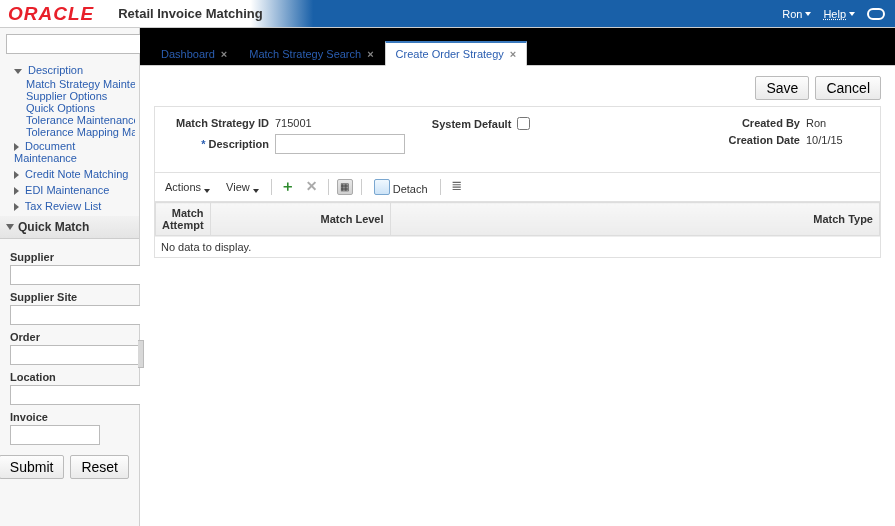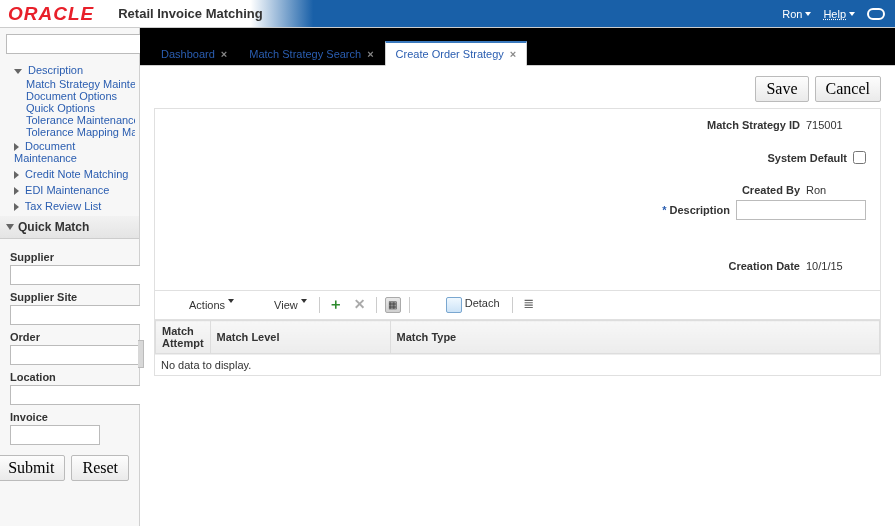--- a/index.html
+++ b/index.html
@@ -35,53 +35,53 @@
   .tree .expander.closed { border-top: 4px solid transparent; border-bottom: 4px solid transparent; border-left: 5px solid #666; }
   .tree .parent { color: #2a5db0; cursor: pointer; }
   .tree .child { padding-left: 22px; color: #2a5db0; cursor: pointer; white-space: nowrap; overflow: hidden; }
   
   .qm-body { padding: 6px 10px; }
   .qm-body label { display: block; font-weight: bold; margin-top: 6px; margin-bottom: 2px; }
   .combo { display: flex; }
   .combo input { flex: 1; border: 1px solid #bbb; height: 20px; padding: 0 4px; }
   .combo button { width: 20px; height: 20px; border: 1px solid #bbb; border-left: none; background: linear-gradient(#fdfdfd,#eaeaea); cursor: pointer; display:flex; align-items:center; justify-content:center; }
   .qm-buttons { display: flex; gap: 6px; justify-content: flex-end; margin-top: 10px; }
-  .btn { border: 1px solid #bbb; background: linear-gradient(#fdfdfd,#eaeaea); padding: 3px 10px; cursor: pointer; font-size: 16px; border-radius: 2px; font-family: Liberation Serif, serif; }
+  .btn { border: 1px solid #bbb; background: linear-gradient(#fdfdfd,#eaeaea); padding: 3px 10px; cursor: pointer; font-size: 14px; border-radius: 2px; }
   
   
   .tabs { display: flex; border-bottom: 1px solid #d0d0d0; padding: 12px 10px 0 10px; gap: 0; background: #000000; }
   .tab { padding: 5px 10px; color: #2a5db0; cursor: pointer; display: flex; align-items: center; gap: 6px; border: 1px solid transparent; border-bottom: none; position: relative; top: 1px; }
   .tab .close-x { color: #888; font-weight: bold; cursor: pointer; }
   .tab.active { background: #fff; border: 1px solid #d0d0d0; border-bottom: 1px solid #fff; border-top: 2px solid #3b79bd; }
   
   .content { flex: 1; padding: 10px 14px; overflow: auto; }
   .top-actions { display: flex; gap: 6px; justify-content: flex-end; margin-bottom: 6px; }
   
   .form-region { border: 1px solid #e0e0e0; padding: 10px 14px 14px 14px; }
-  .form-row { display: flex; gap: 20px; margin-bottom: 4px; align-items: flex-end; flex-direction: column; }
+  .form-row { display: flex; gap: 30px; margin-bottom: 4px; align-items: flex-start; }
   .fl { display: flex; align-items: center; gap: 6px; }
   .fl .lab { width: 100px; text-align: right; font-weight: bold; }
   .fl .lab .req { color: #2a5db0; }
   .fl input[type=text] { border: 1px solid #bbb; height: 20px; padding: 0 4px; width: 130px; }
   .fl .val { min-width: 60px; }
   
   .toolbar { border: 1px solid #e0e0e0; border-top: none; padding: 4px 6px; display: flex; align-items: center; gap: 8px; }
-  .toolbar .menu { padding: 2px 4px; cursor: pointer; display: flex; align-items: flex-start; gap: 3px; margin-left: 24px; }
+  .toolbar .menu { padding: 2px 4px; cursor: pointer; display: flex; align-items: flex-end; gap: 3px; }
   .toolbar .sep { width: 1px; height: 16px; background: #ccc; }
   .toolbar .ico { width: 16px; height: 16px; display: inline-block; cursor: pointer; }
   .ico-add { color: #2e8b2e; font-size: 15px; font-weight: bold; text-align:center; line-height:14px; }
   .ico-del { color: #aaa; font-size: 14px; font-weight: bold; text-align:center; line-height:14px; }
   .ico-edit { background: linear-gradient(#e8e8e8,#d0d0d0); border:1px solid #aaa; border-radius:2px; font-size:10px; text-align:center; line-height:14px; }
   .ico-detach { background: linear-gradient(#f0f8ff,#cde3f7); border:1px solid #7aa7d0; border-radius:2px; }
   .ico-wrap { font-size: 13px; text-align:center; line-height:14px; color:#666; }
   .toolbar .detach-label { font-size: 11px; }
   
   .grid { border: 1px solid #e0e0e0; border-top: none; }
   .grid table { width: 100%; border-collapse: collapse; }
-  .grid th { background: linear-gradient(#f7f7f7,#ececec); border: 1px solid #ddd; padding: 4px 6px; text-align: left; font-weight: bold; font-size: 11px; }
+  .grid th { background: linear-gradient(#f7f7f7,#ececec); border: 1px solid #ddd; padding: 4px 6px; text-align: right; font-weight: bold; font-size: 11px; }
   .grid th:first-child { width: 50px; }
   .grid th:nth-child(2) { width: 180px; }
   .grid .empty { padding: 4px 6px; color: #333; border-top: 1px solid #eee; }
 
   .collapse-handle { position: absolute; left: 138px; top: 340px; width: 6px; height: 28px; background: #d8d8d8; border: 1px solid #bbb; border-left: none; cursor: pointer; }
 </style>
 </head>
 <body>
 
 <div class="topbar">
@@ -109,21 +109,21 @@
       <button>
         <span>🔍</span>
       </button>
     </div>
     <div class="tree">
       <div class="node">
         <span class="expander open"></span>
         <span class="parent">Description</span>
       </div>
       <div class="child">Match Strategy Maintenance</div>
-      <div class="child">Document Options</div>
+      <div class="child">Supplier Options</div>
       <div class="child">Quick Options</div>
       <div class="child">Tolerance Maintenance</div>
       <div class="child">Tolerance Mapping Maintena</div>
 
       <div class="node">
         <span class="expander closed"></span>
         <span class="parent">Document Maintenance</span>
       </div>
       <div class="node">
         <span class="expander closed"></span>

